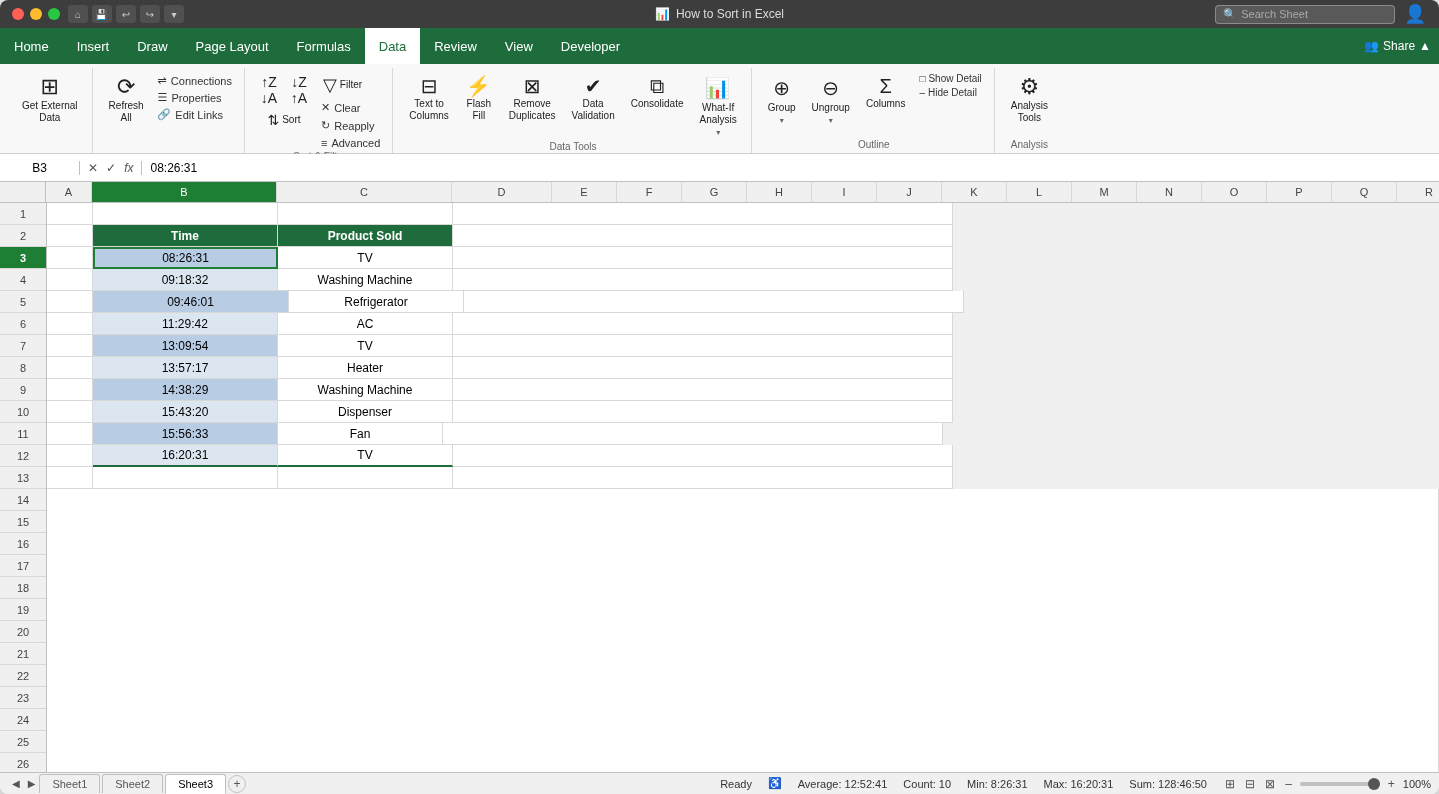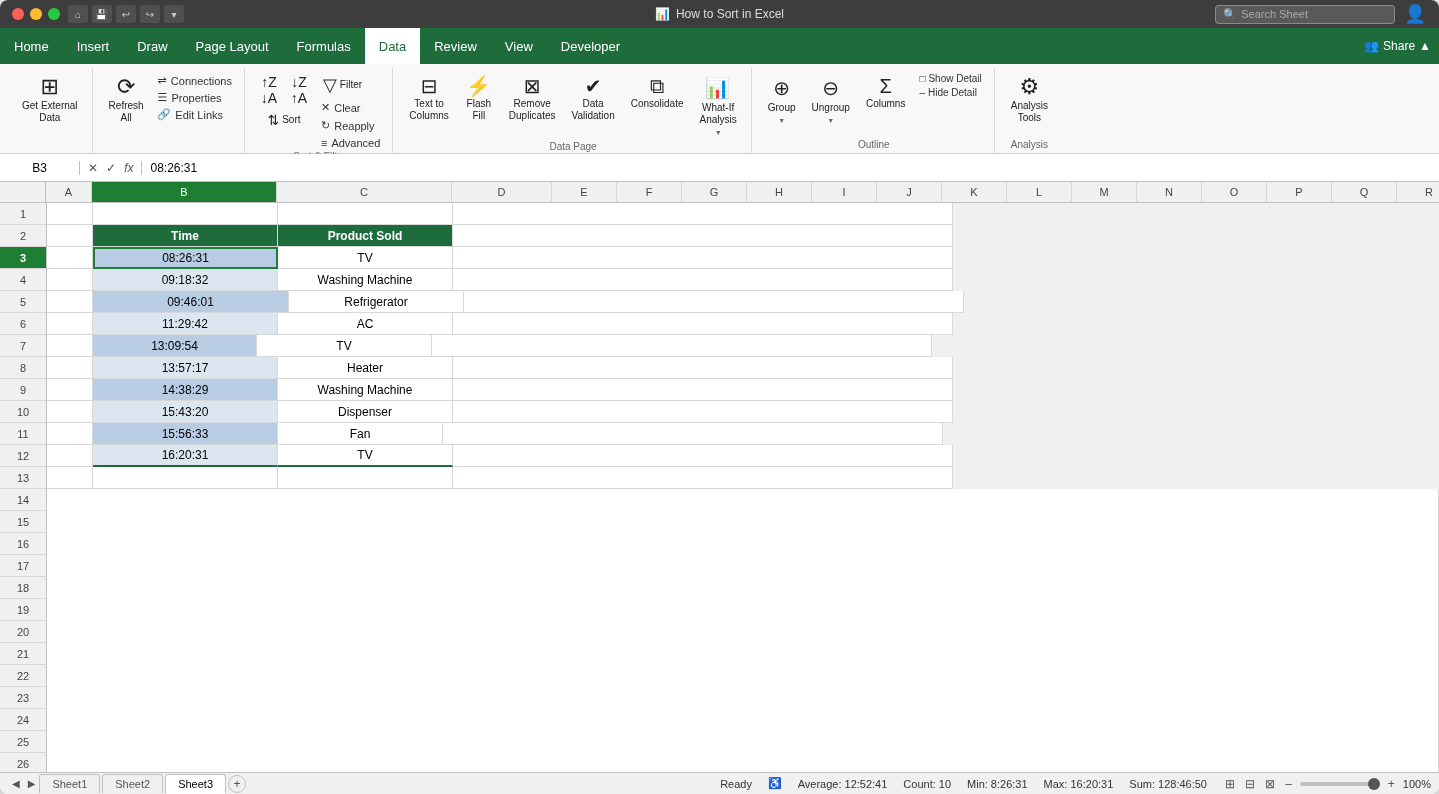--- a/index.html
+++ b/index.html
@@ -596,21 +596,21 @@
         <button class="ribbon-btn">
           <span class="icon-sm" style="font-size:20px;">⧉</span>
           <span class="ribbon-btn-label">Consolidate</span>
         </button>
         <button class="dropdown-btn">
           <span class="icon-sm" style="font-size:20px;">📊</span>
           <span class="ribbon-btn-label">What-If<br>Analysis</span>
           <span class="dropdown-arrow">▾</span>
         </button>
       </div>
-      <div class="ribbon-group-label">Data Page</div>
+      <div class="ribbon-group-label">Data Tools</div>
     </div>
 
     <div class="ribbon-group">
       <div class="ribbon-group-content">
         <button class="dropdown-btn">
           <span class="icon-sm" style="font-size:20px;">⊕</span>
           <span class="ribbon-btn-label">Group</span>
           <span class="dropdown-arrow">▾</span>
         </button>
         <button class="dropdown-btn">
@@ -758,21 +758,21 @@
 
           <div class="grid-row">
             <div class="grid-cell empty" style="width:46px;"></div>
             <div class="grid-cell time-cell-alt" style="width:185px;">11:29:42</div>
             <div class="grid-cell product-cell" style="width:175px;">AC</div>
             <div class="grid-cell empty" style="width:500px;"></div>
           </div>
 
           <div class="grid-row">
             <div class="grid-cell empty" style="width:46px;"></div>
-            <div class="grid-cell time-cell" style="width:164px;">13:09:54</div>
+            <div class="grid-cell time-cell" style="width:185px;">13:09:54</div>
             <div class="grid-cell product-cell" style="width:175px;">TV</div>
             <div class="grid-cell empty" style="width:500px;"></div>
           </div>
 
           <div class="grid-row">
             <div class="grid-cell empty" style="width:46px;"></div>
             <div class="grid-cell time-cell-alt" style="width:185px;">13:57:17</div>
             <div class="grid-cell product-cell" style="width:175px;">Heater</div>
             <div class="grid-cell empty" style="width:500px;"></div>
           </div>

